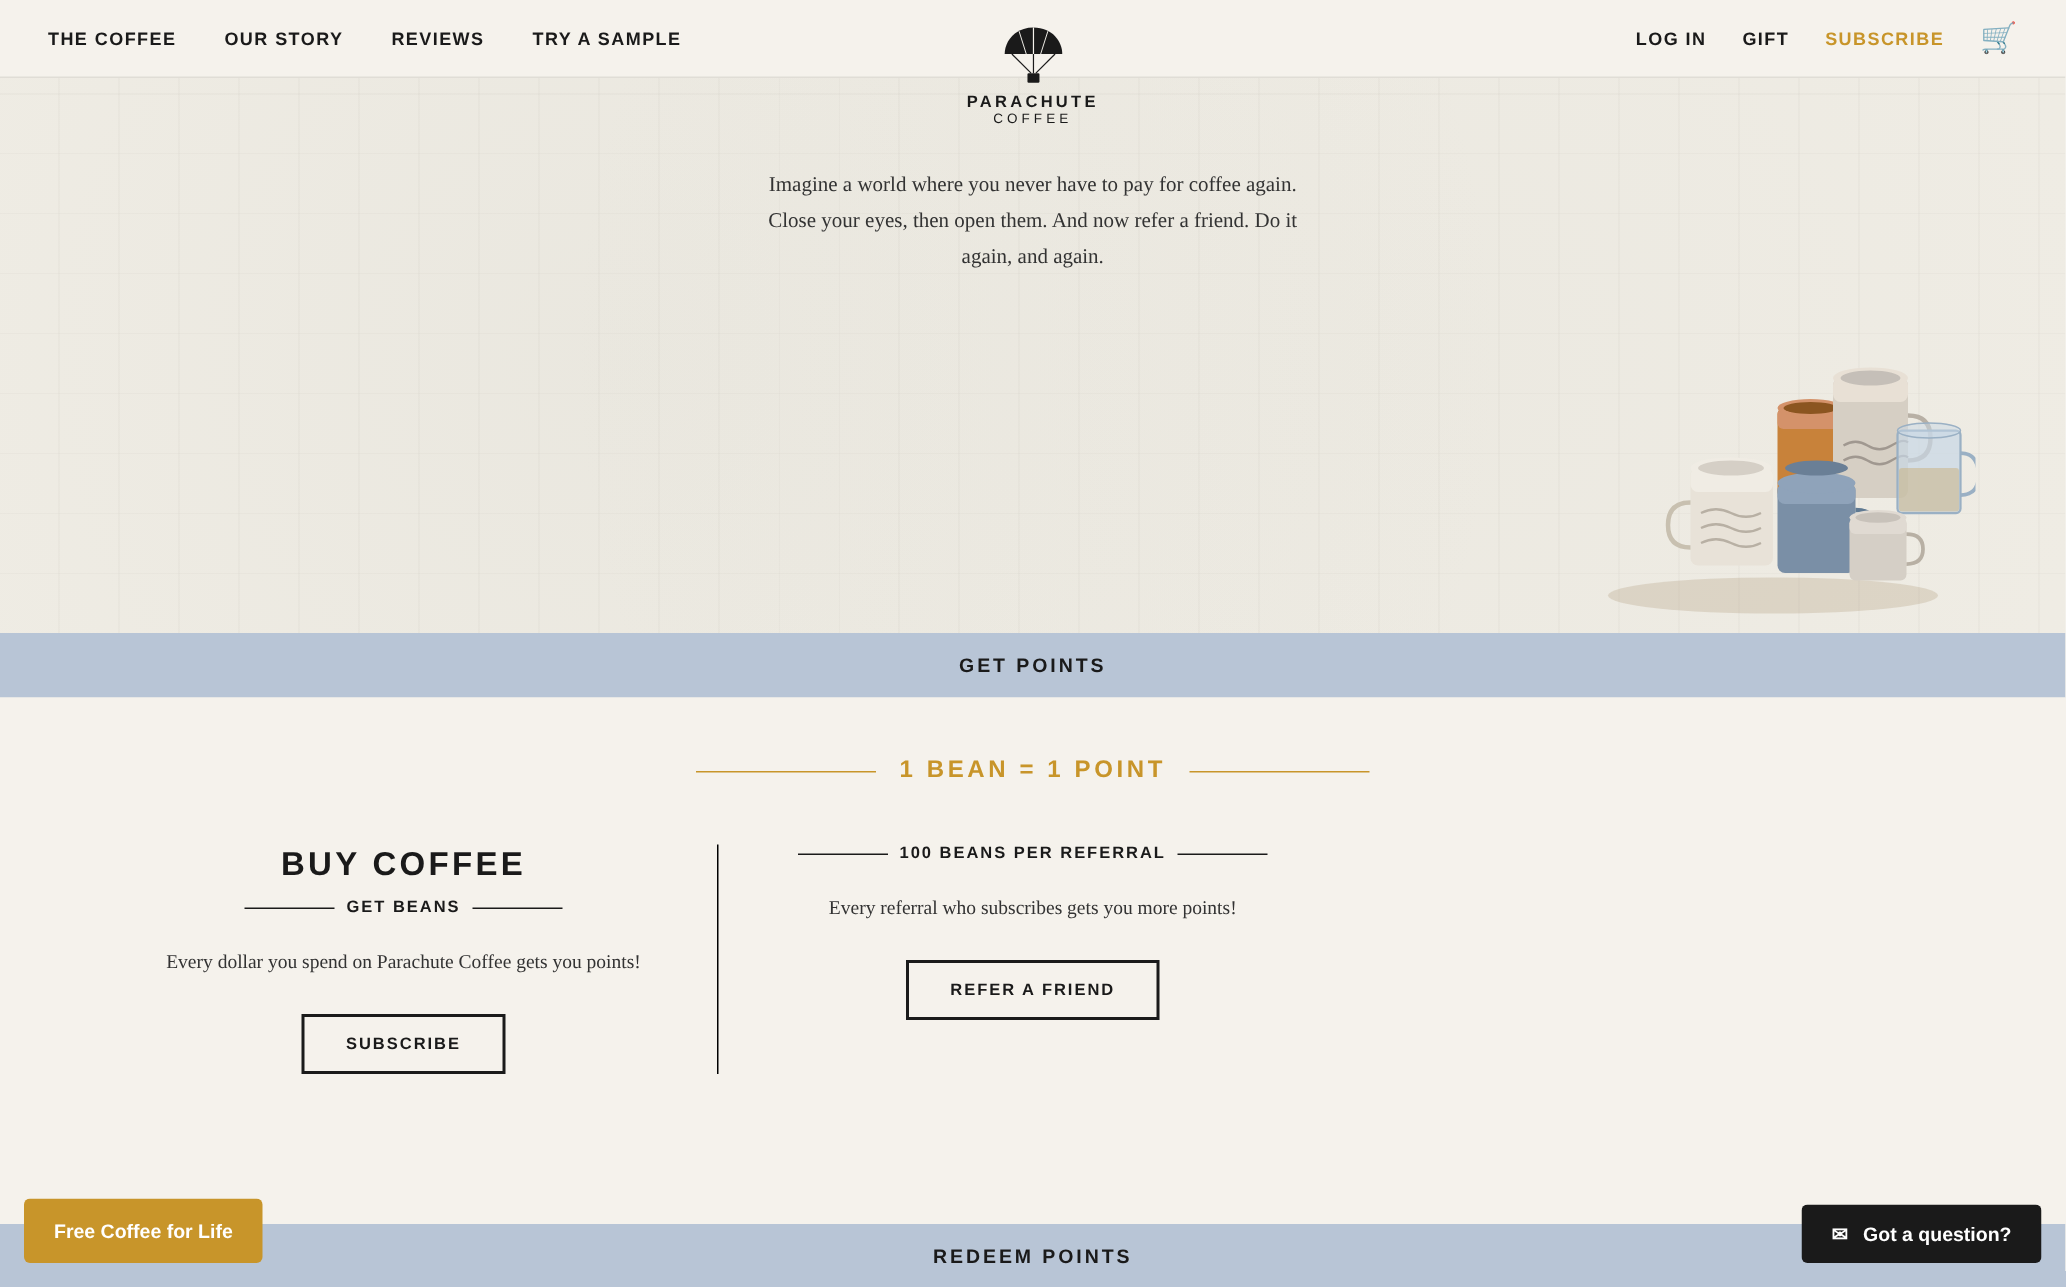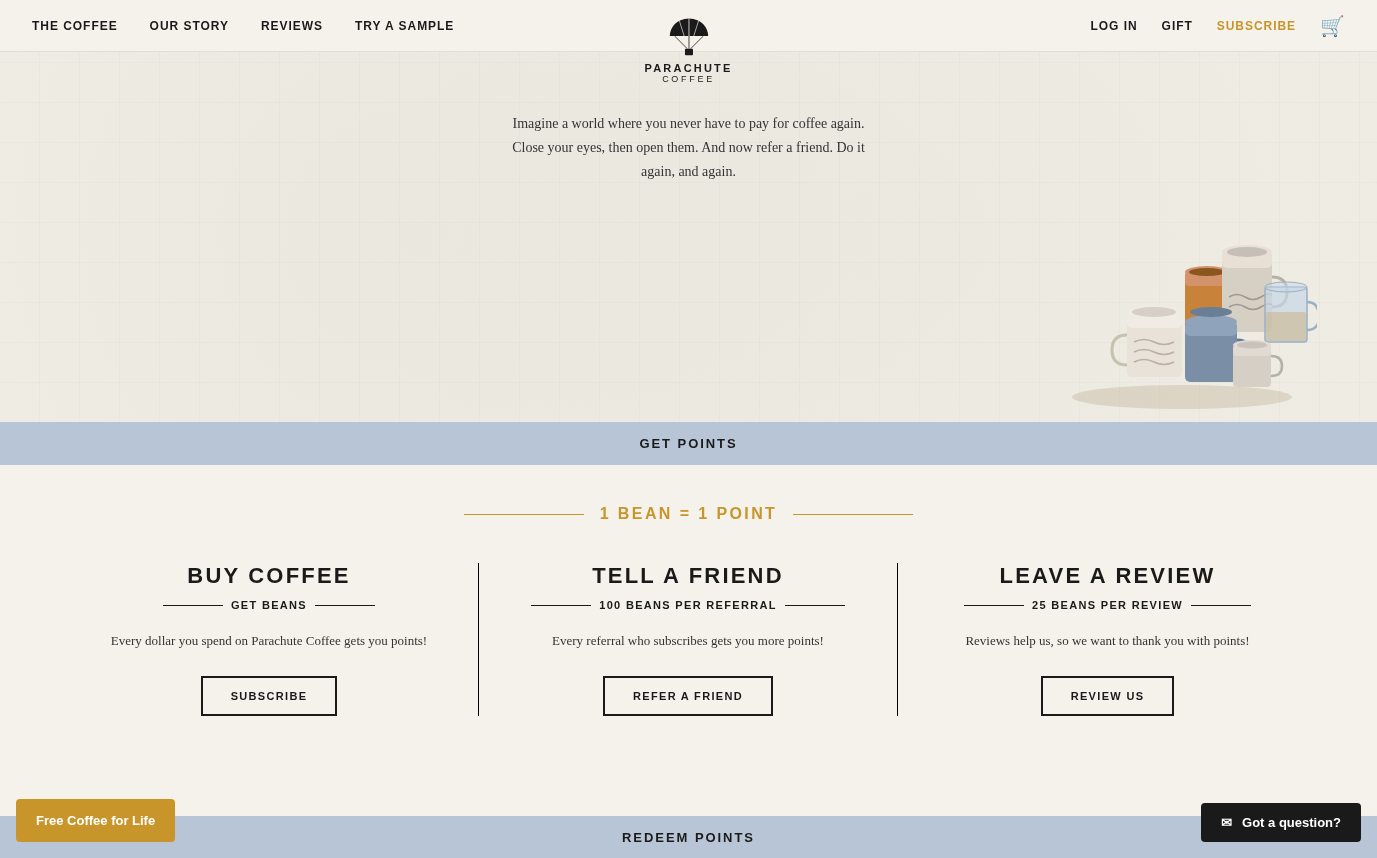--- a/index.html
+++ b/index.html
@@ -403,32 +403,25 @@
   <div class="cards-grid">
 
     <div class="card">
       <h2>BUY COFFEE</h2>
       <div class="card-subtitle">GET BEANS</div>
       <p>Every dollar you spend on Parachute Coffee gets you points!</p>
       <button class="card-btn">SUBSCRIBE</button>
     </div>
 
     <div class="card">
-      <h2>TELL A FRIEND</h2>
       <div class="card-subtitle">100 BEANS PER REFERRAL</div>
       <p>Every referral who subscribes gets you more points!</p>
       <button class="card-btn">REFER A FRIEND</button>
     </div>
 
-    <div class="card">
-      <h2>LEAVE A REVIEW</h2>
-      <div class="card-subtitle">25 BEANS PER REVIEW</div>
-      <p>Reviews help us, so we want to thank you with points!</p>
-      <button class="card-btn">REVIEW US</button>
-    </div>
   </div>
 </section>
 
 <div class="redeem-banner">REDEEM POINTS</div>
 
 <div class="bottom-toast">Free Coffee for Life</div>
 
 <div class="got-question">
   <span>✉</span>
   <span>Got a question?</span>

